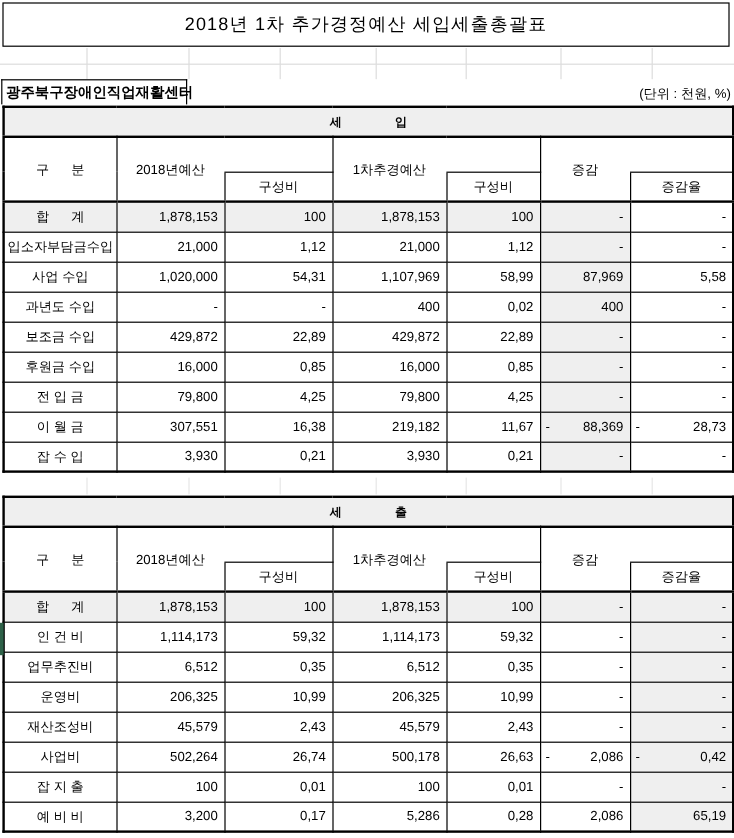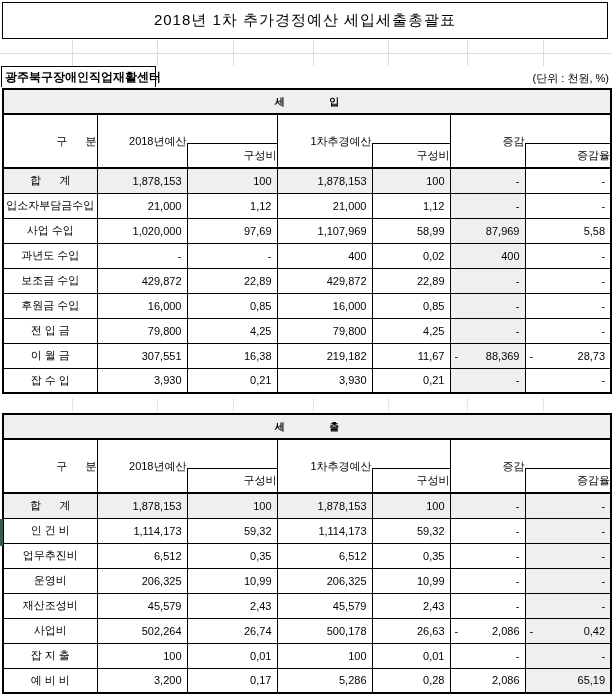--- a/index.html
+++ b/index.html
@@ -37,21 +37,21 @@
   #t1 { top:88px; }
   #t2 { top:413px; }
   td { border:1px solid #000; font-size:11px; overflow:hidden; padding:0; }
   tr.band { height:25px; }
   tr.band td {
     border-bottom:2px solid #000; background:#efefef;
     font-weight:bold; font-size:10px; text-align:center; white-space:pre;
   }
   tr.ha { height:29px; }
   tr.hb { height:25px; }
-  tr.ha td, tr.hb td { text-align:right; white-space:pre; }
+  tr.ha td, tr.hb td { text-align:center; white-space:pre; }
   td.mh { border-right-style:none; }
   td.spacer { border-left-style:none; }
   tr.drow { height:25px;margin-left:40px; }
   tr.total td { border-top:2px solid #000; }
   td.lbl { text-align:center; white-space:pre; }
   td.num { text-align:right; padding-right:5px; }
   td.neg { padding:0; }
   .negwrap { display:flex; justify-content:space-between; align-items:center; padding:0 5px 0 4px; }
   td.shade { background:#efefef; }
   #green-marker { position:absolute; left:0; top:519px; width:3px; height:27px; background:#2e6148; }
@@ -124,21 +124,21 @@
         <td class="num">21,000</td>
         <td class="num">1,12</td>
         <td class="num">21,000</td>
         <td class="num">1,12</td>
         <td class="num shade">-</td>
         <td class="num">-</td>
       </tr>
       <tr class="drow">
         <td class="lbl">사업 수입</td>
         <td class="num">1,020,000</td>
-        <td class="num">97,69</td>
+        <td class="num">54,31</td>
         <td class="num">1,107,969</td>
         <td class="num">58,99</td>
         <td class="num shade">87,969</td>
         <td class="num">5,58</td>
       </tr>
       <tr class="drow">
         <td class="lbl">과년도 수입</td>
         <td class="num">-</td>
         <td class="num">-</td>
         <td class="num">400</td>

